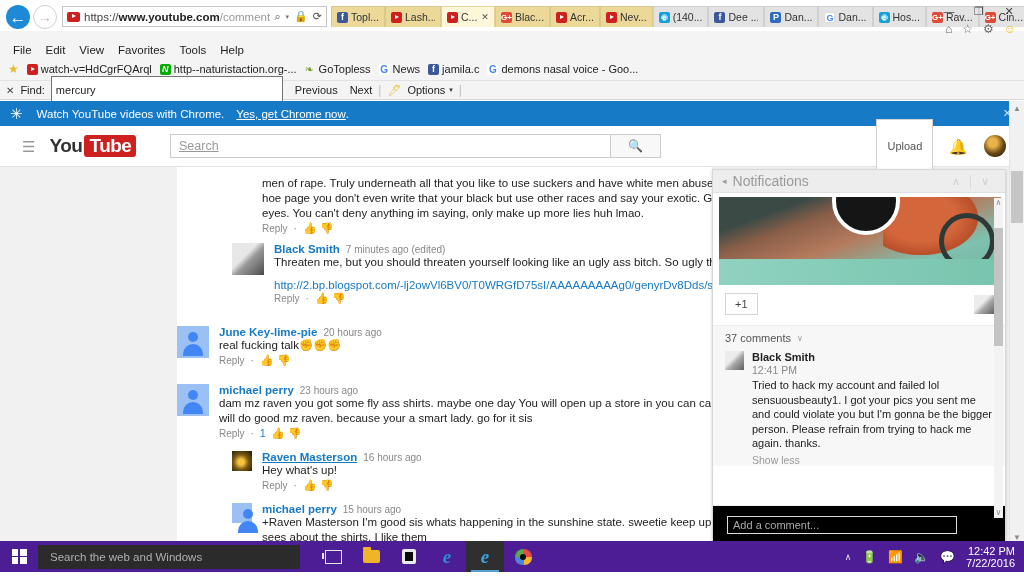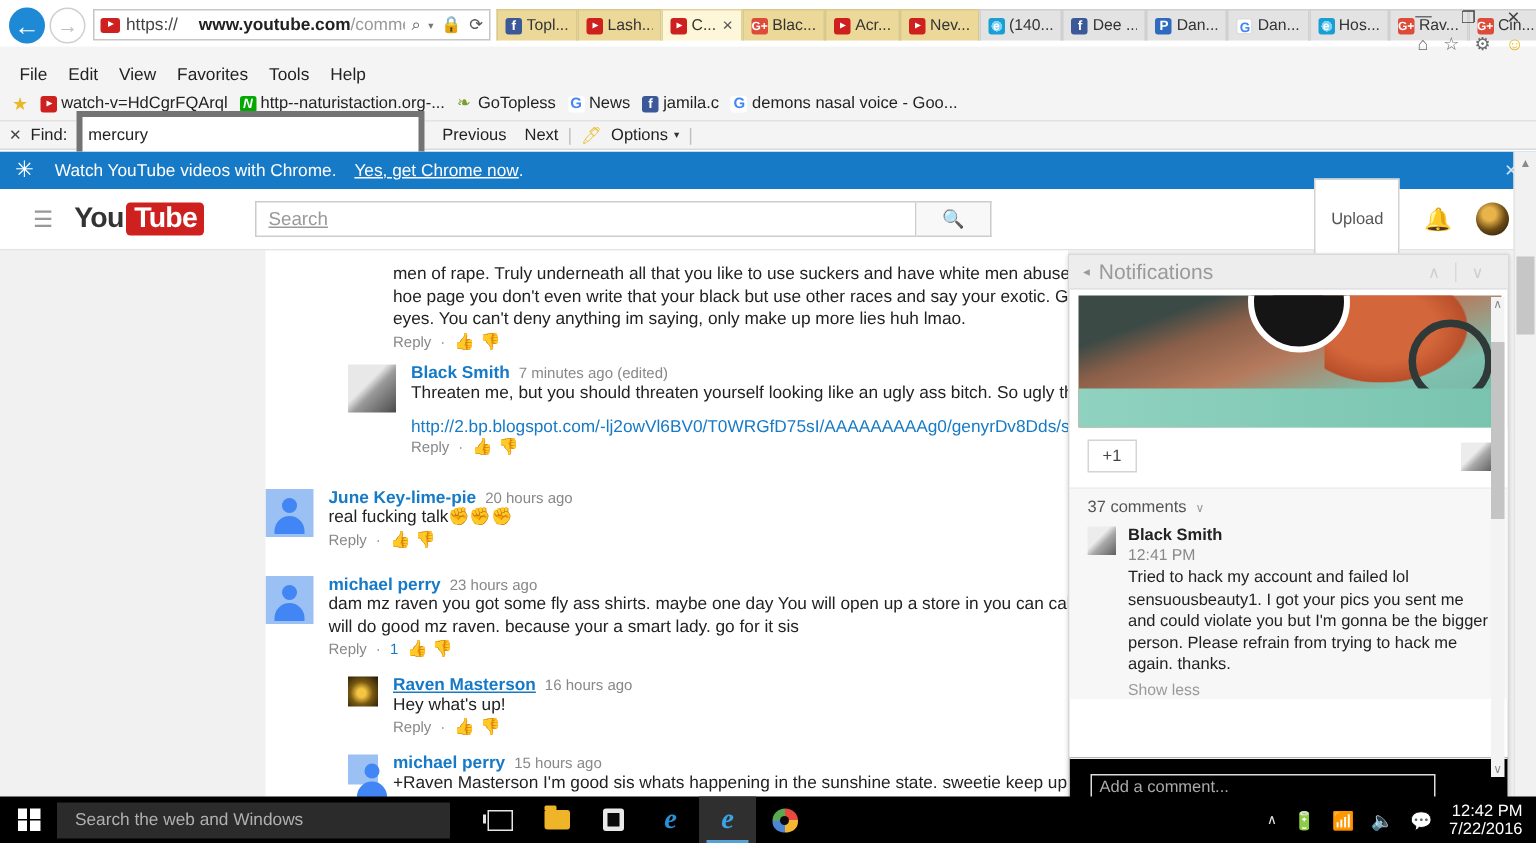--- a/index.html
+++ b/index.html
@@ -33,21 +33,21 @@
   }
   .yt-favicon{
     width:13px;height:10px;background:#cd201f;border-radius:2px;margin-right:4px;
     position:relative;flex:0 0 auto;
   }
   .yt-favicon:after{
     content:"";position:absolute;left:5px;top:2.5px;
     border-left:4px solid #fff;border-top:2.5px solid transparent;border-bottom:2.5px solid transparent;
   }
   .addr-url{font-size:11.5px;color:#9a9a9a;white-space:nowrap;overflow:hidden;flex:1;}
-  .addr-url b{color:#222;font-weight:700;margin-left:14px;}
+  .addr-url b{color:#222;font-weight:700;}
   .addr-url .scheme{color:#444;}
   .addr-icons{display:flex;align-items:center;gap:5px;color:#555;font-size:11px;margin-left:4px;}
   .addr-icons .caret{font-size:7px;color:#777;}
 
   
   .tabstrip{position:absolute;left:331px;top:6px;height:21px;display:flex;align-items:flex-end;}
   .tab{
     height:21px;box-sizing:border-box;display:flex;align-items:center;gap:3px;
     padding:0 5px;background:#ecd99a;border:1px solid #d8c98f;border-bottom:none;
     font-size:10.5px;color:#333;max-width:56px;white-space:nowrap;overflow:hidden;cursor:pointer;
@@ -80,21 +80,21 @@
   .favitem .fi{width:11px;height:11px;flex:0 0 auto;position:relative;border-radius:2px;}
   .fi-star{background:none;color:#e8b923;font-size:12px;line-height:11px;}
   .fi-n{background:#0a0;color:#fff;font-size:9px;font-weight:700;font-style:italic;text-align:center;line-height:11px;}
   .fi-leaf{background:none;color:#7a9e2e;font-size:11px;line-height:11px;}
   .fi-g{background:#fff;color:#4285f4;font-size:10px;font-weight:700;text-align:center;line-height:11px;}
 
   
   .findbar{position:absolute;left:0;top:80px;width:1024px;height:20px;background:#f4f4f4;border-top:1px solid #e2e2e2;border-bottom:1px solid #d9d9d9;display:flex;align-items:center;padding-left:6px;box-sizing:border-box;}
   .find-x{font-size:10px;color:#444;margin-right:6px;cursor:pointer;}
   .find-lbl{font-size:11px;color:#222;margin-right:6px;}
-  .find-input{width:232px;height:29px;background:#fff;border:4px solid #737373;box-sizing:border-box;font-size:11px;color:#222;padding:12px 4px;display:flex;align-items:center;}
+  .find-input{width:232px;height:29px;background:#fff;border:1px solid #737373;box-sizing:border-box;font-size:11px;color:#222;padding:12px 4px;display:flex;align-items:center;}
   .find-btn{font-size:11px;color:#222;margin-left:12px;cursor:pointer;}
   .find-sep{color:#c0c0c0;margin:0 6px;}
   .find-hl{color:#e8c33a;font-size:11px;}
   .find-opt-caret{font-size:7px;margin-left:4px;color:#333;}
 
   
   .yt-page{position:absolute;left:0;top:101px;width:1024px;height:444px;background:#f1f1f1;overflow:hidden;}
   .chrome-banner{height:25px;background:#167ac6;display:flex;align-items:center;padding-left:10px;color:#fff;font-size:11.5px;position:relative;}
   .banner-star{font-size:15px;margin-right:14px;line-height:1;}
   .banner-link{color:#fff;text-decoration:underline;margin-left:12px;cursor:pointer;}
@@ -184,21 +184,21 @@
   .npanel-sb .ar.dn{bottom:0;}
 
   
   .page-sb{position:absolute;right:0;top:101px;width:15px;height:444px;background:#f1f1f1;border-left:1px solid #e4e4e4;box-sizing:border-box;}
   .page-sb .arr{position:absolute;left:0;width:14px;height:15px;text-align:center;line-height:15px;color:#8a8a8a;font-size:8px;cursor:pointer;}
   .page-sb .arr.up{top:0;}
   .page-sb .arr.dn{bottom:0;}
   .page-sb .thumb{position:absolute;left:1px;top:70px;width:12px;height:52px;background:#c6c6c6;cursor:pointer;}
 
   
-  .taskbar{position:absolute;left:0;bottom:14px;width:1024px;height:31px;background:#000000;display:flex;align-items:center;}
+  .taskbar{position:absolute;left:0;bottom:4px;width:1024px;height:31px;background:#4c1d95;display:flex;align-items:center;}
   .start{width:38px;height:31px;display:flex;align-items:center;justify-content:center;cursor:pointer;}
   .winflag{width:15px;height:15px;display:grid;grid-template-columns:1fr 1fr;grid-template-rows:1fr 1fr;gap:1.5px;}
   .winflag i{background:#fff;display:block;}
   .tb-search{width:250px;height:24px;background:#2b2b2b;display:flex;align-items:center;padding-left:12px;color:#b0b0b0;font-size:11.5px;cursor:text;}
   .tb-icons{display:flex;align-items:center;margin-left:14px;gap:0;}
   .tb-ic{width:38px;height:31px;display:flex;align-items:center;justify-content:center;cursor:pointer;position:relative;}
   .tb-ic.active{background:#2f2f2f;}
   .tb-ic.active:after{content:"";position:absolute;left:5px;bottom:0;width:28px;height:2px;background:#56a0d3;}
   .ic-taskview{width:15px;height:12px;border:1.5px solid #e6e6e6;position:relative;}
   .ic-taskview:before{content:"";position:absolute;left:-4px;top:2px;width:2px;height:6px;background:#e6e6e6;}

